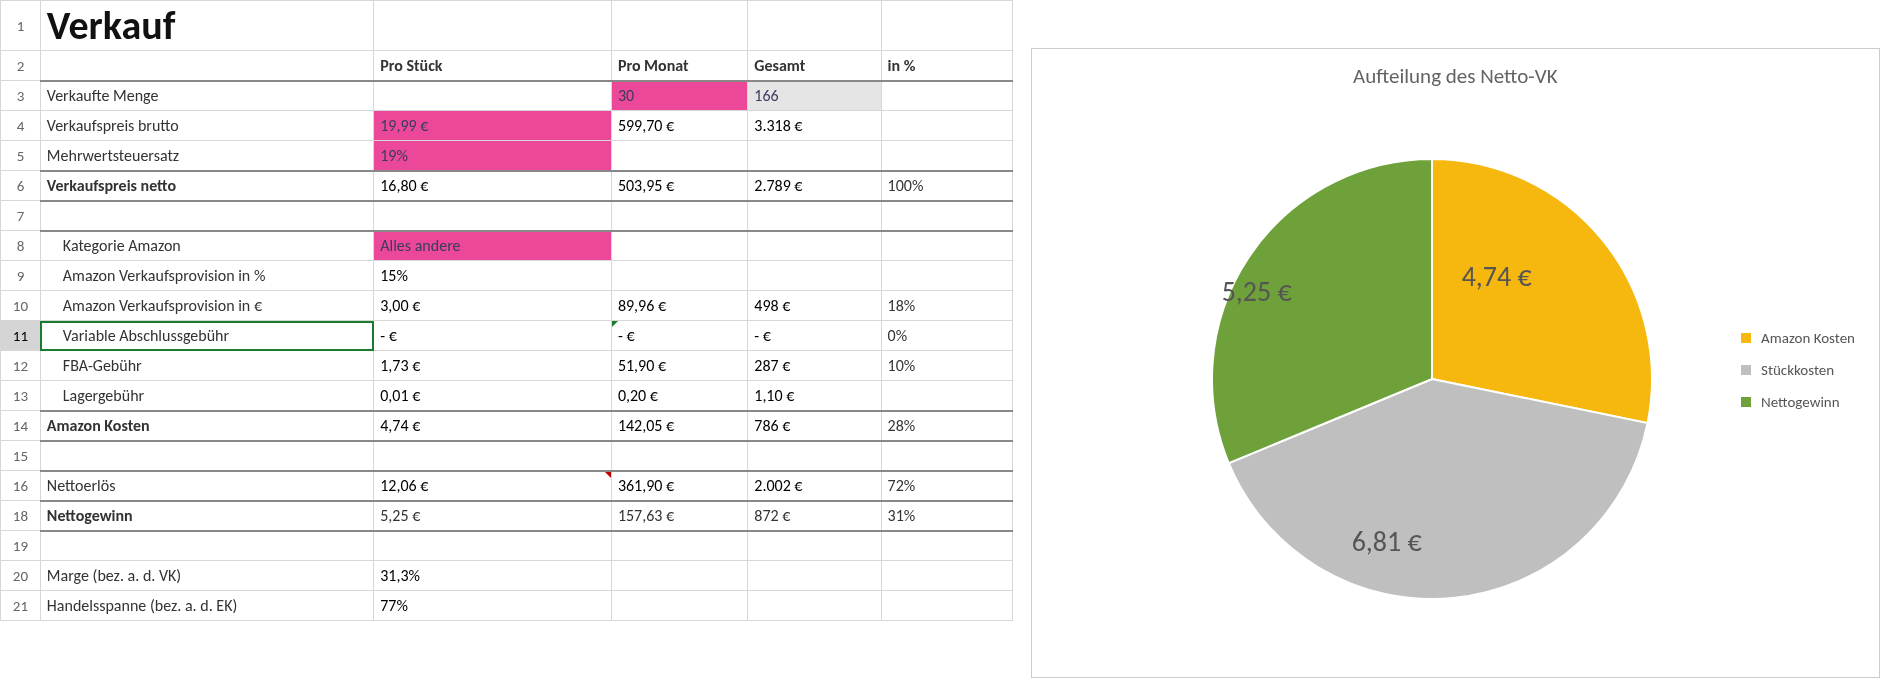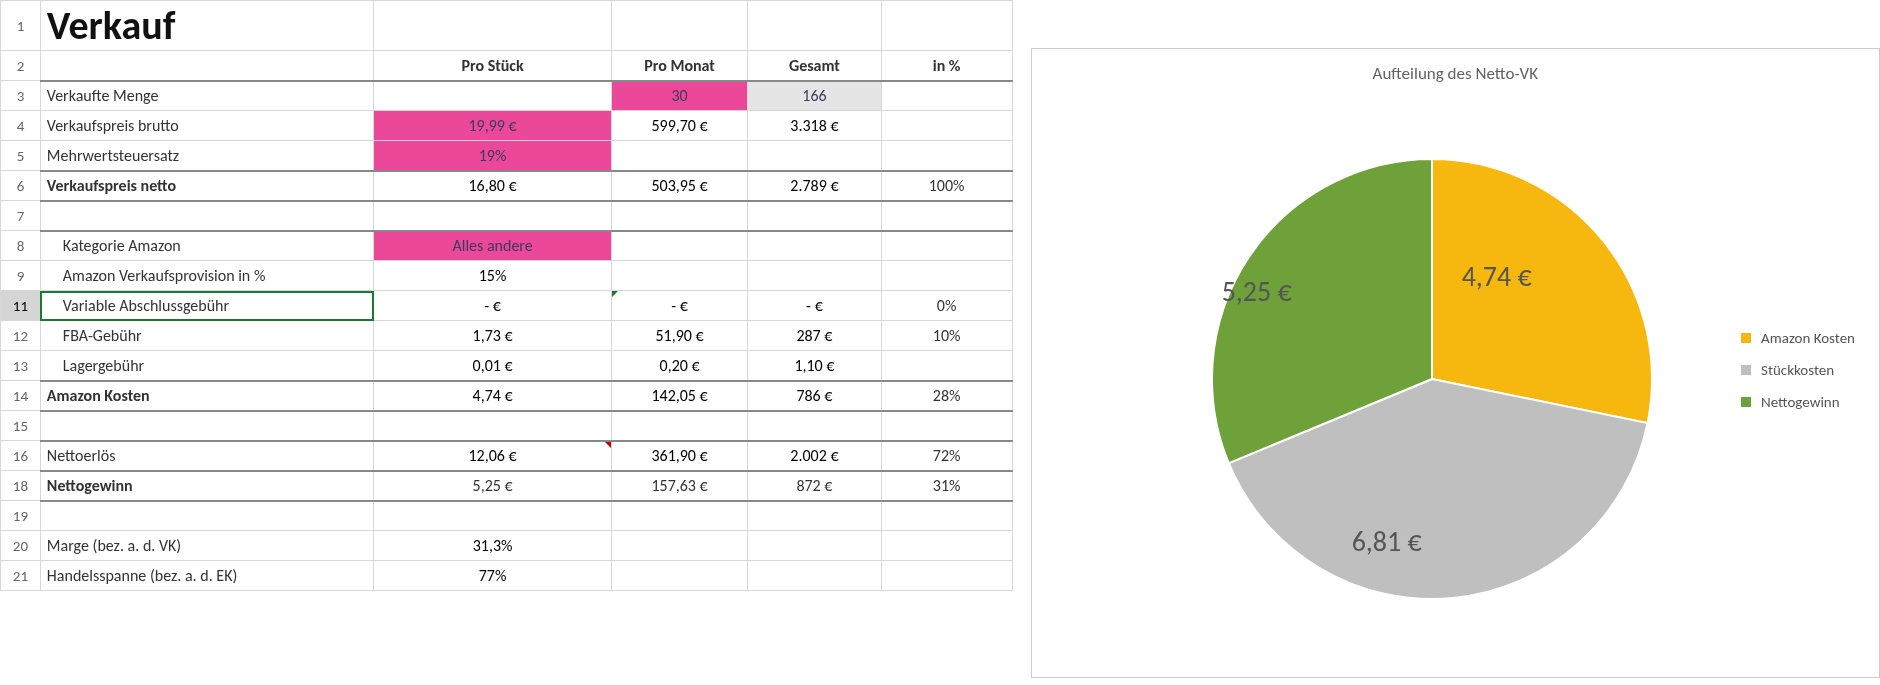--- a/index.html
+++ b/index.html
@@ -6,39 +6,39 @@
 .sheet{display:flex;align-items:flex-start}
 .grid{border-collapse:collapse;table-layout:fixed}
 .grid td{border:1px solid #d7d7d7;height:30px;padding:0 6px;white-space:nowrap;overflow:hidden;box-sizing:border-box;vertical-align:middle}
 .grid .rh{width:42px;text-align:center;color:#666;background:#fff;font-size:15px}
 .grid .rh.sel{background:#d5d5d5;color:#000000;font-weight:400}
 .colA{width:352px}
 .colB{width:264px}
 .colC{width:146px}
 .colD{width:146px}
 .colE{width:146px}
-.r{text-align:center}
+.r{text-align:left}
 .title{font-size:40px;font-weight:700;color:#111}
 .hbold{font-weight:700}
 .bbold{font-weight:700}
 .orange{color:#000000;font-weight:400}
 .dark{color:#3b3b5e}
 .fillPeach{background:#ec4899}
 .fillYellow{background:#e5e5e5}
 .indent{padding-left:22px!important}
 .bTop{border-top:2px solid #888!important}
 .bBot{border-bottom:2px solid #888!important}
 .selrow td:nth-child(2){outline:2px solid #1a7a2e;outline-offset:-2px}
 .tri{position:relative}
 .tri::before{content:"";position:absolute;left:0;top:0;border-top:6px solid #1a7a2e;border-right:6px solid transparent}
 .triR{position:relative}
 .triR::before{content:"";position:absolute;right:0;top:0;border-top:6px solid #c00000;border-left:6px solid transparent}
 
 .chart{width:920px;height:630px;background:#fff;border:1px solid #ccc;margin-left:18px;margin-top:48px;position:relative;box-sizing:border-box}
-.chart-title{text-align:center;font-size:17px;color:#636363;padding-top:14px}
+.chart-title{text-align:center;font-size:21px;color:#636363;padding-top:14px}
 .pie{position:absolute;left:160px;top:90px}
 .legend{position:absolute;right:24px;top:280px;font-size:15px;color:#555}
 .legend div{display:flex;align-items:center;margin-bottom:14px}
 .legend i{width:10px;height:10px;margin-right:10px}
 .lbl{position:absolute;font-size:28px;color:#555}
 </style>
 </head>
 <body>
 
 <div class="sheet">
@@ -127,20 +127,28 @@
 
 <tr>
  <td class="rh">9</td>
  <td class="indent">Amazon Verkaufsprovision in %</td>
  <td class="r orange">15%</td>
  <td></td>
           <td></td>
           <td></td>
 </tr>
 
+<tr>
+ <td class="rh">10</td>
+ <td class="indent">Amazon Verkaufsprovision in €</td>
+ <td class="r orange">3,00 €</td>
+ <td class="r orange">89,96 €</td>
+ <td class="r orange">498 €</td>
+ <td class="r">18%</td>
+</tr>
 
 <tr class="selrow">
  <td class="rh sel">11</td>
  <td class="indent">Variable Abschlussgebühr</td>
  <td class="r orange">-   €</td>
  <td class="r orange tri">-   €</td>
  <td class="r orange">-   €</td>
  <td class="r">0%</td>
 </tr>
 

